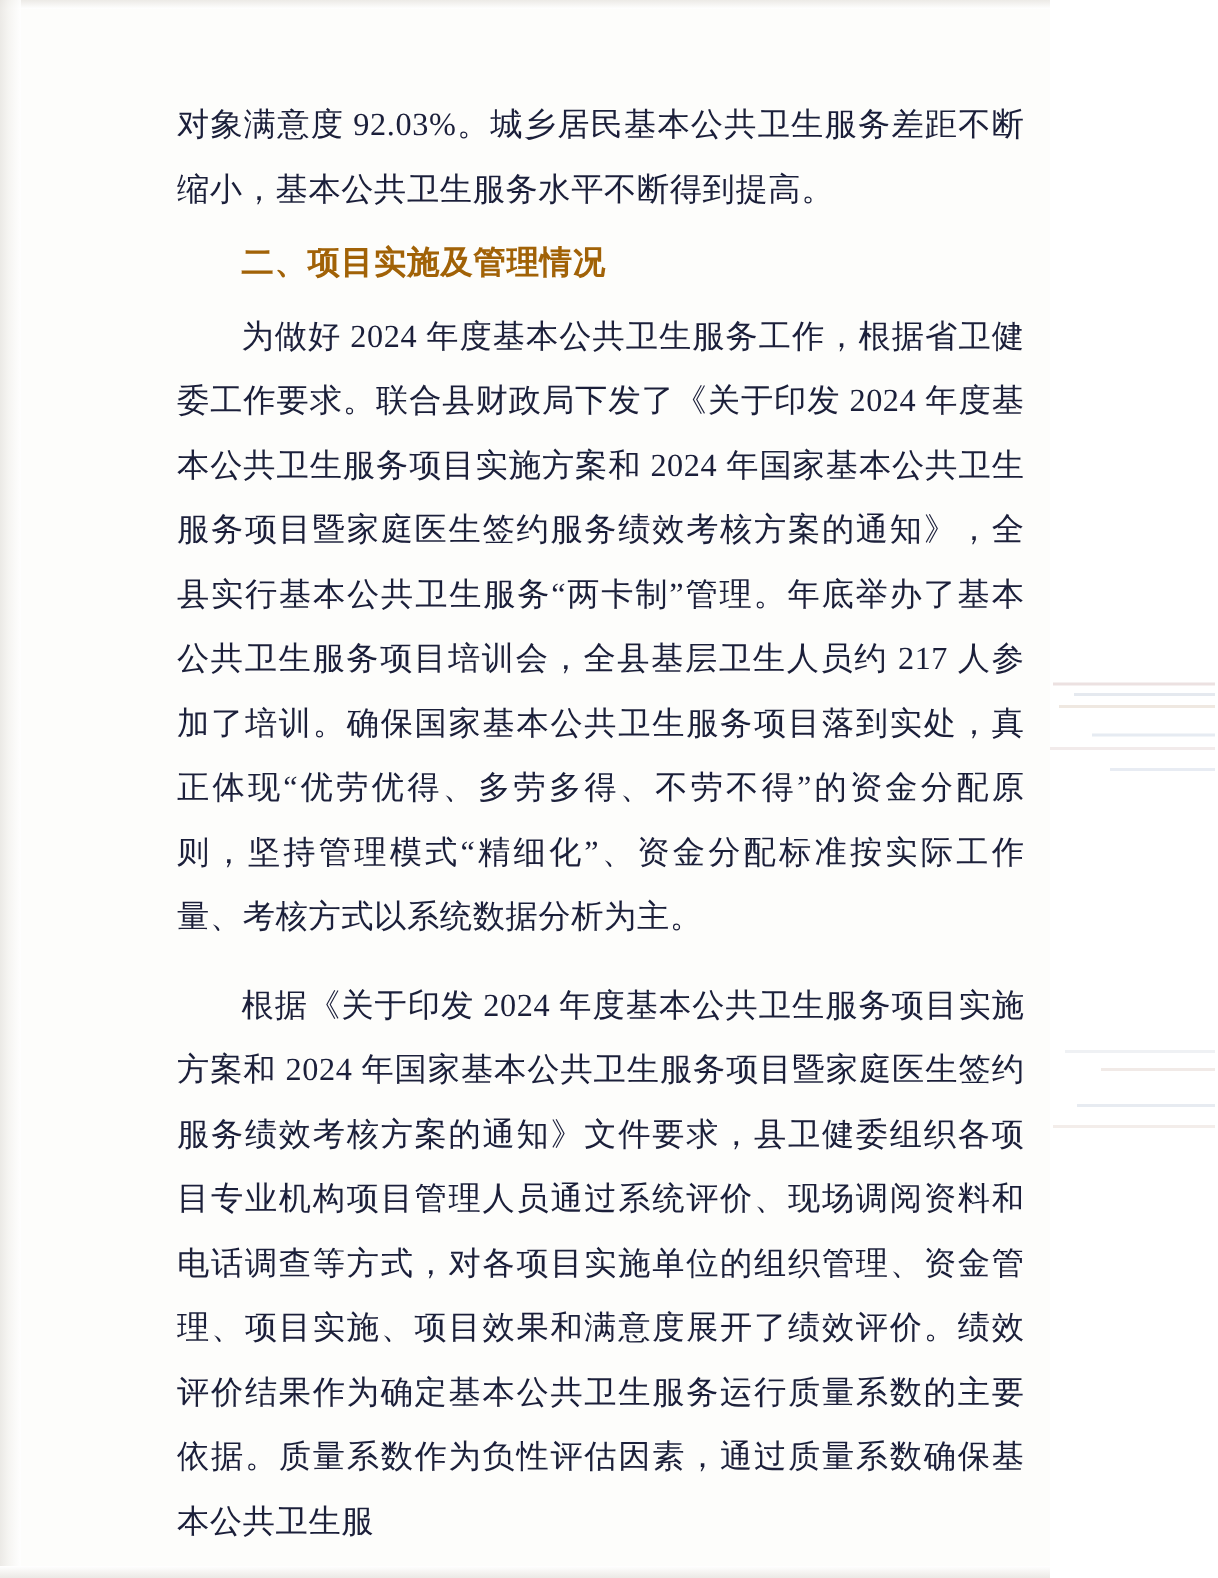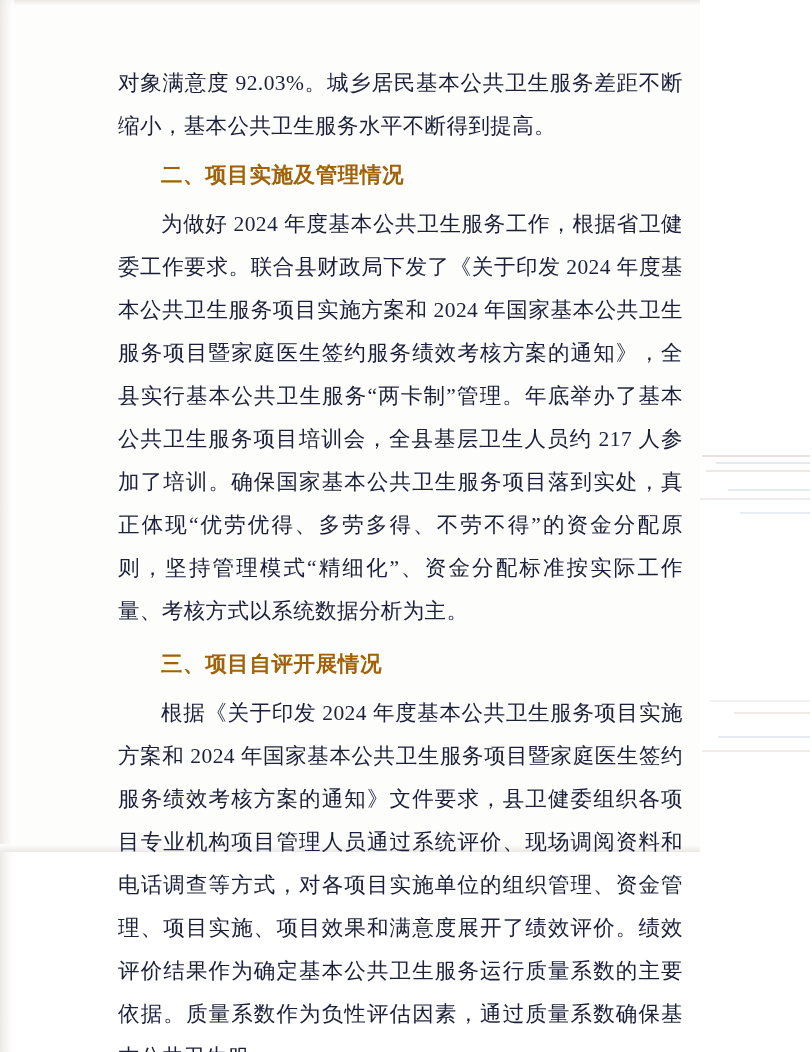--- a/index.html
+++ b/index.html
@@ -11,21 +11,21 @@
     width: 812px;
     height: 1052px;
     overflow: hidden;
     font-family: "Liberation Serif", "DejaVu Serif", serif;
   }
 
   
   #page {
     position: relative;
     width: 812px;
-    height: 852px;
+    height: 1052px;
     background: #fdfdfb;
     border-radius: 22px;
   }
 
   
   .scan-edge-left {
     position: absolute;
     top: 0;
     left: 0;
     width: 14px;
@@ -125,19 +125,18 @@
 
     <p class="para">对象满意度 92.03%。城乡居民基本公共卫生服务差距不断缩小，基本公共卫生服务水平不断得到提高。</p>
 
     <div class="gap-sm"></div>
     <h2 class="heading">二、项目实施及管理情况</h2>
     <div class="gap-sm"></div>
 
     <p class="para indent">为做好 2024 年度基本公共卫生服务工作，根据省卫健委工作要求。联合县财政局下发了《关于印发 2024 年度基本公共卫生服务项目实施方案和 2024 年国家基本公共卫生服务项目暨家庭医生签约服务绩效考核方案的通知》，全县实行基本公共卫生服务“两卡制”管理。年底举办了基本公共卫生服务项目培训会，全县基层卫生人员约 217 人参加了培训。确保国家基本公共卫生服务项目落到实处，真正体现“优劳优得、多劳多得、不劳不得”的资金分配原则，坚持管理模式“精细化”、资金分配标准按实际工作量、考核方式以系统数据分析为主。</p>
 
     <div class="gap-md"></div>
-    <h2 class="heading">三、项目自评开展情况</h2>
     <div class="gap-sm"></div>
 
     <p class="para indent">根据《关于印发 2024 年度基本公共卫生服务项目实施方案和 2024 年国家基本公共卫生服务项目暨家庭医生签约服务绩效考核方案的通知》文件要求，县卫健委组织各项目专业机构项目管理人员通过系统评价、现场调阅资料和电话调查等方式，对各项目实施单位的组织管理、资金管理、项目实施、项目效果和满意度展开了绩效评价。绩效评价结果作为确定基本公共卫生服务运行质量系数的主要依据。质量系数作为负性评估因素，通过质量系数确保基本公共卫生服</p>
 
   </div>
 </div>
 
 </body></html>

